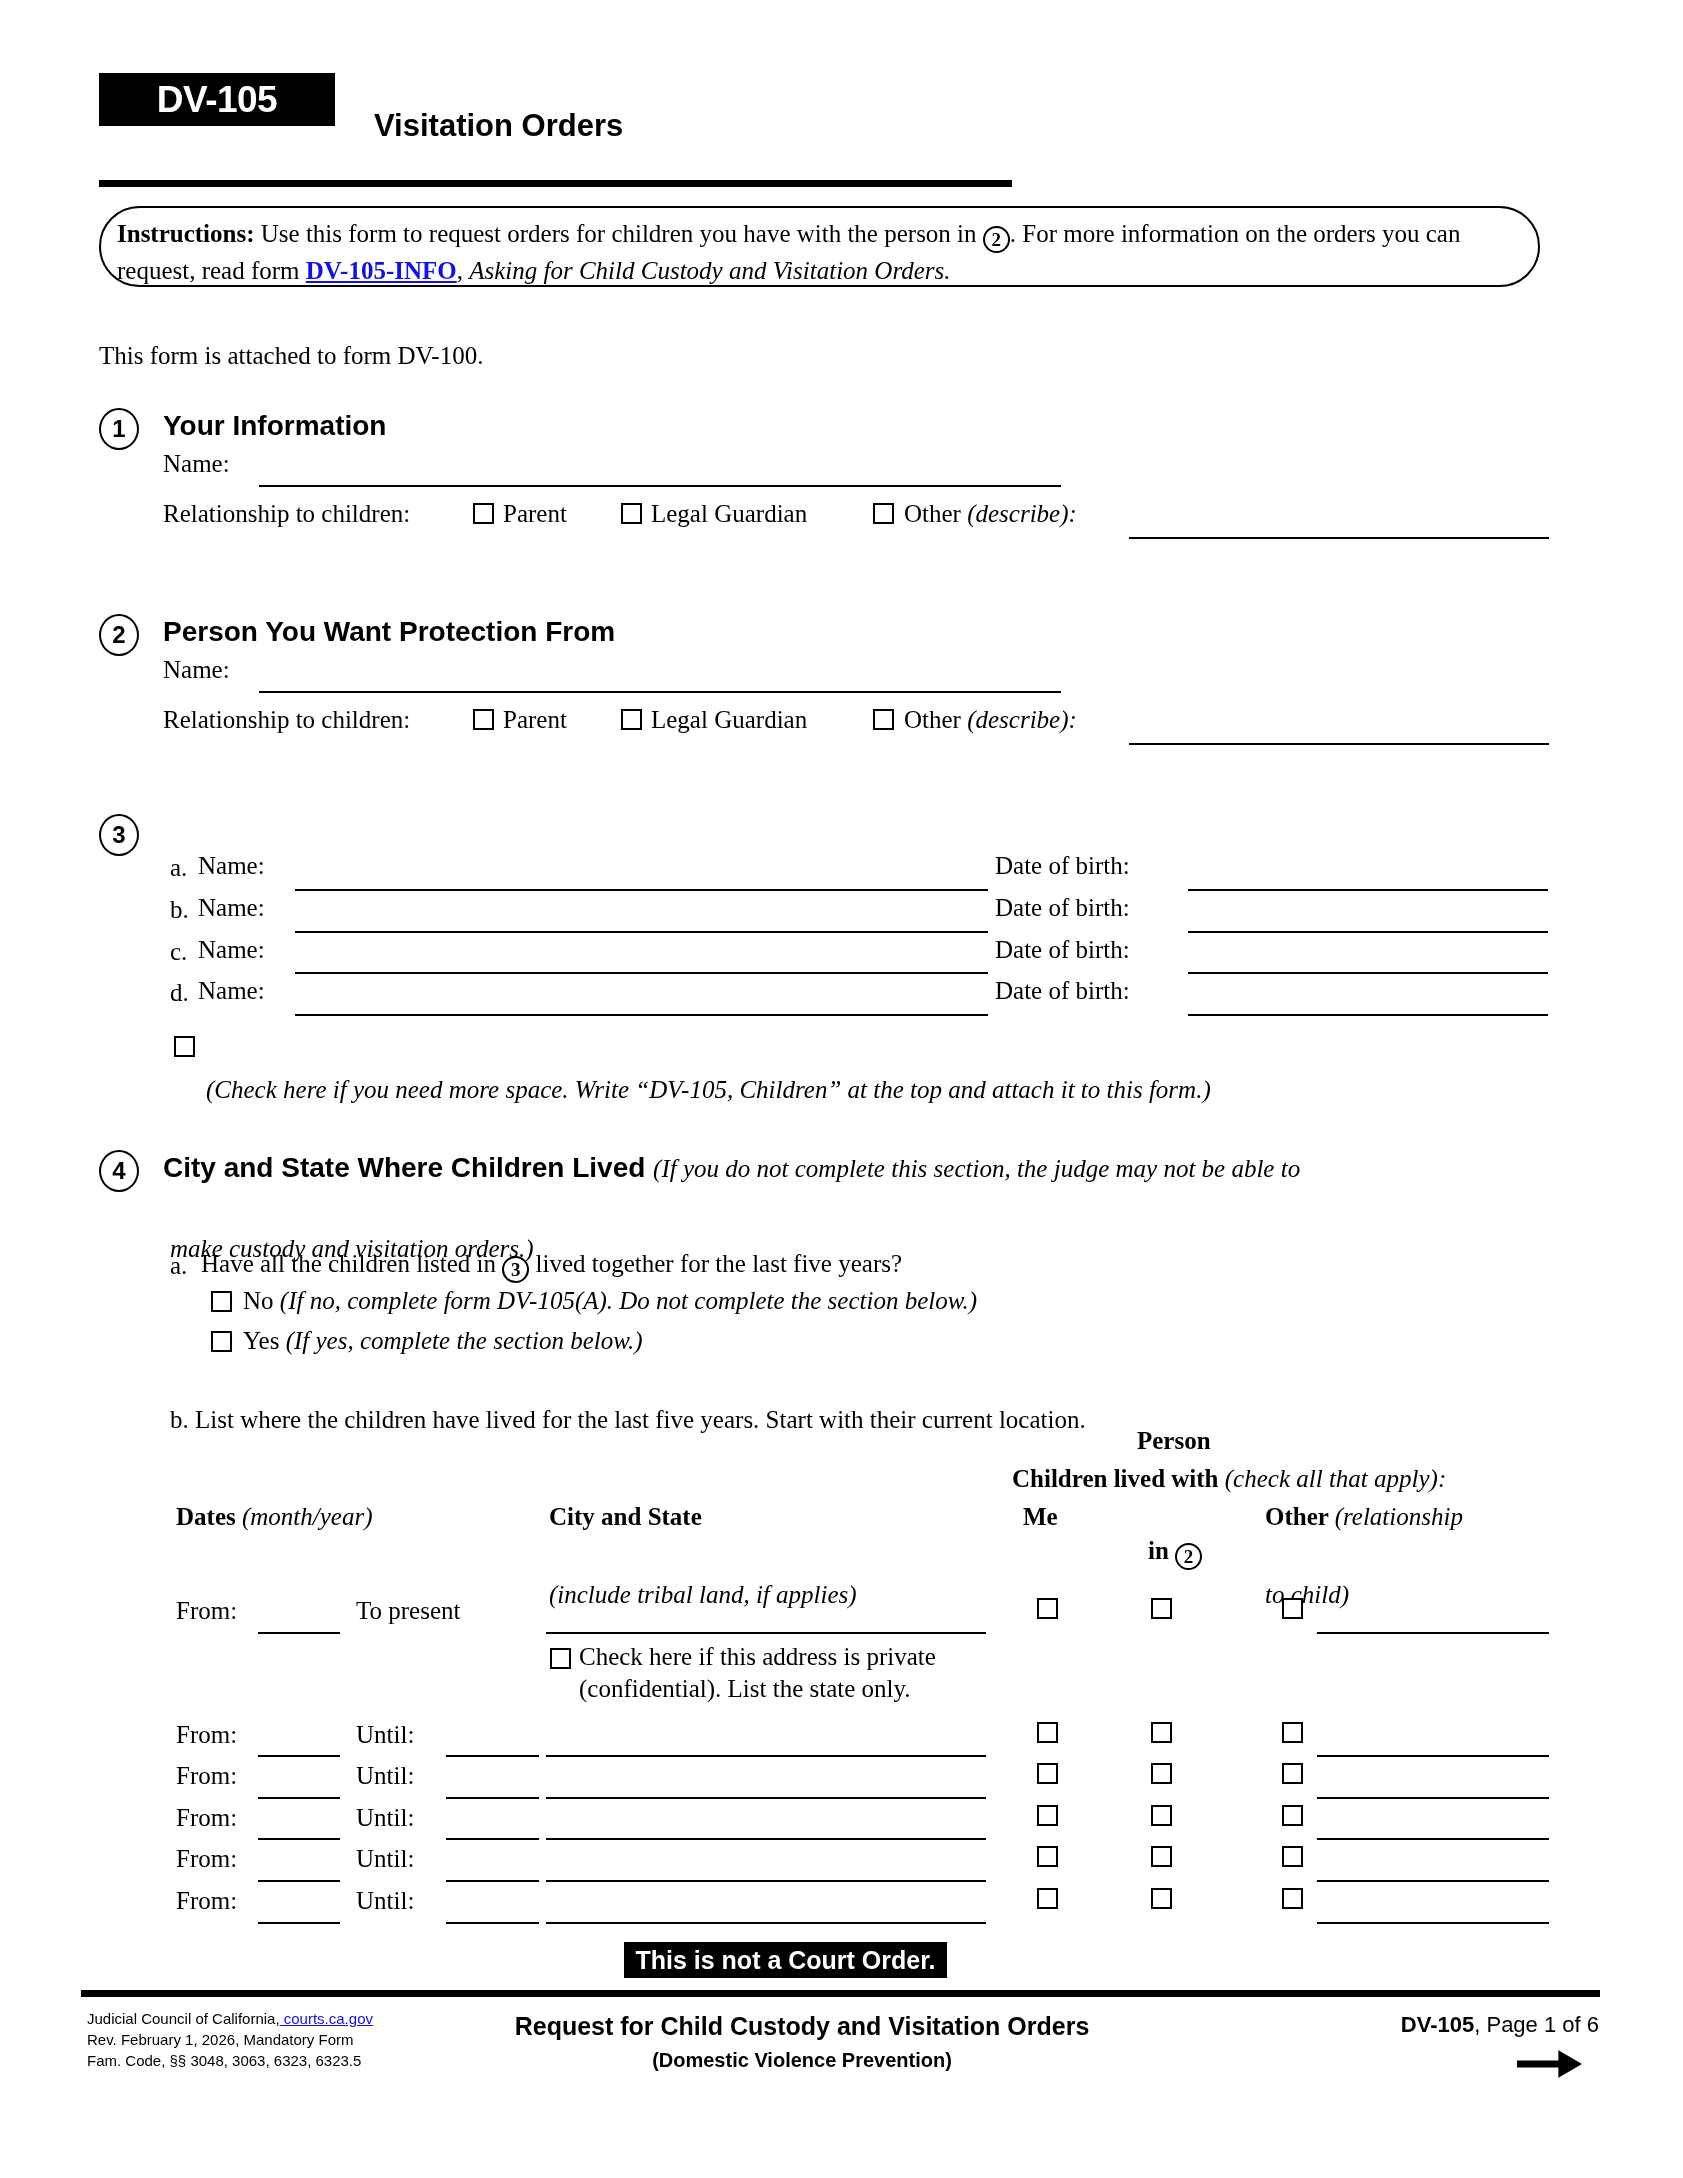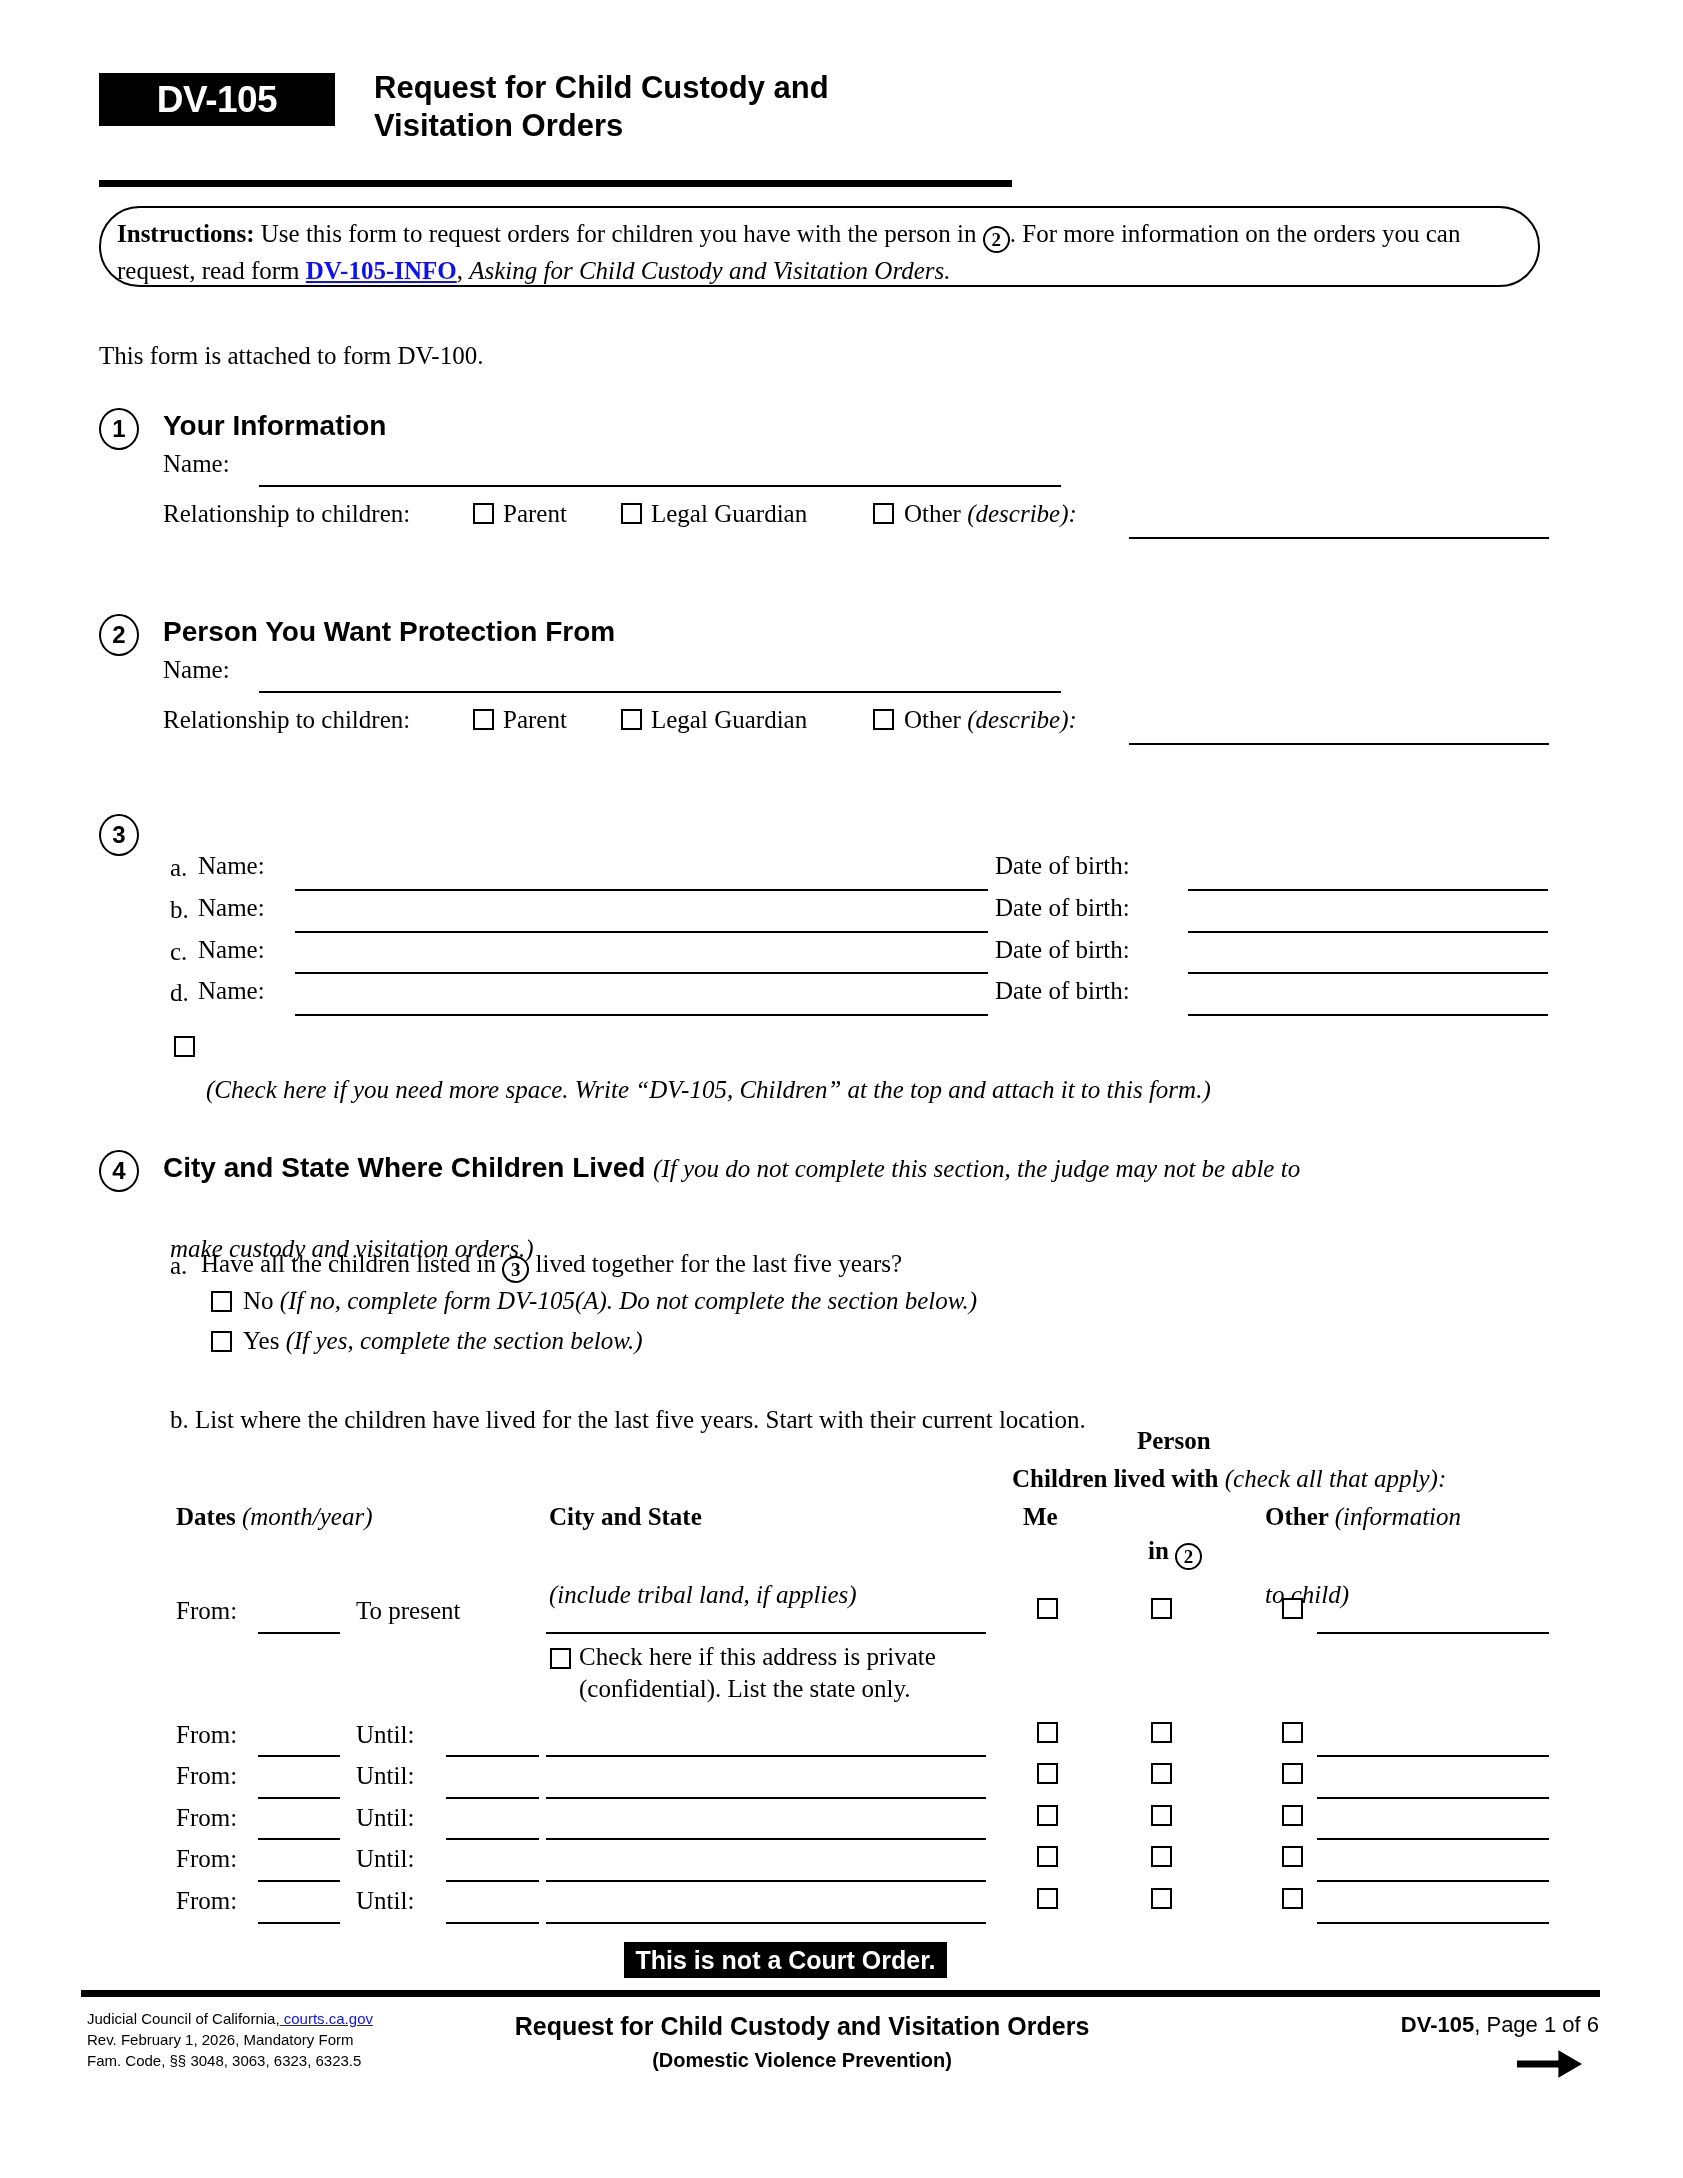--- a/index.html
+++ b/index.html
@@ -219,21 +219,21 @@
     width: 69px; height: 34px;
   }
 </style>
 </head>
 <body>
 
 <div class="page">
 
   <div class="hdr-formnum">DV-105</div>
   <div class="hdr-title">
-    <span>Request for Child Custody and</span><br>
+    <br>
     <span>Visitation Orders</span>
   </div>
   <div class="hdr-rule"></div>
 
 
   <div class="instr-box"></div>
   <div class="instr-text"><span class="b">Instructions:</span><span> Use this form to request orders for children you have with the person in </span><span class="circ-sm">2</span><span>. For more information on the orders you can request, read form </span><span class="link">DV-105-INFO</span><span>, </span><span class="i">Asking for Child Custody and Visitation Orders.</span></div>
 
   <div class="attached-line">This form is attached to form DV-100.</div>
 
@@ -316,21 +316,21 @@
   <div class="tbl-hdr" style="left:176px; top:1503px;"><span class="b">Dates </span><span class="i">(month/year)</span></div>
 
   <div class="tbl-hdr b" style="left:549px; top:1503px;">City and State</div>
   <div class="tbl-hdr i" style="left:549px; top:1537px;">(include tribal land, if applies)</div>
 
   <div class="tbl-hdr b" style="left:1023px; top:1503px;">Me</div>
 
   <div class="tbl-hdr b" style="left:1137px; top:1427px;text-align:right;">Person</div>
   <div class="tbl-hdr b" style="left:1148px; top:1537px;"><span>in </span><span class="circ-sm">2</span></div>
 
-  <div class="tbl-hdr" style="left:1265px; top:1503px;"><span class="b">Other </span><span class="i">(information</span></div>
+  <div class="tbl-hdr" style="left:1265px; top:1503px;"><span class="b">Other </span><span class="i">(relationship</span></div>
   <div class="tbl-hdr i" style="left:1265px; top:1537px;">to child)</div>
 
   <div class="ln" style="left:176px; top:1597px;">From:</div>
   <div class="rule" style="left:258px; top:1632px; width:82px;"></div>
   <div class="ln" style="left:356px; top:1597px;">To present</div>
   <div class="rule" style="left:546px; top:1632px; width:440px;"></div>
   <div class="cb-abs" style="left:1037px; top:1598px;"></div>
   <div class="cb-abs" style="left:1151px; top:1598px;"></div>
   <div class="cb-abs" style="left:1282px; top:1598px;"></div>
   <div class="rule" style="left:1317px; top:1632px; width:232px;"></div>

